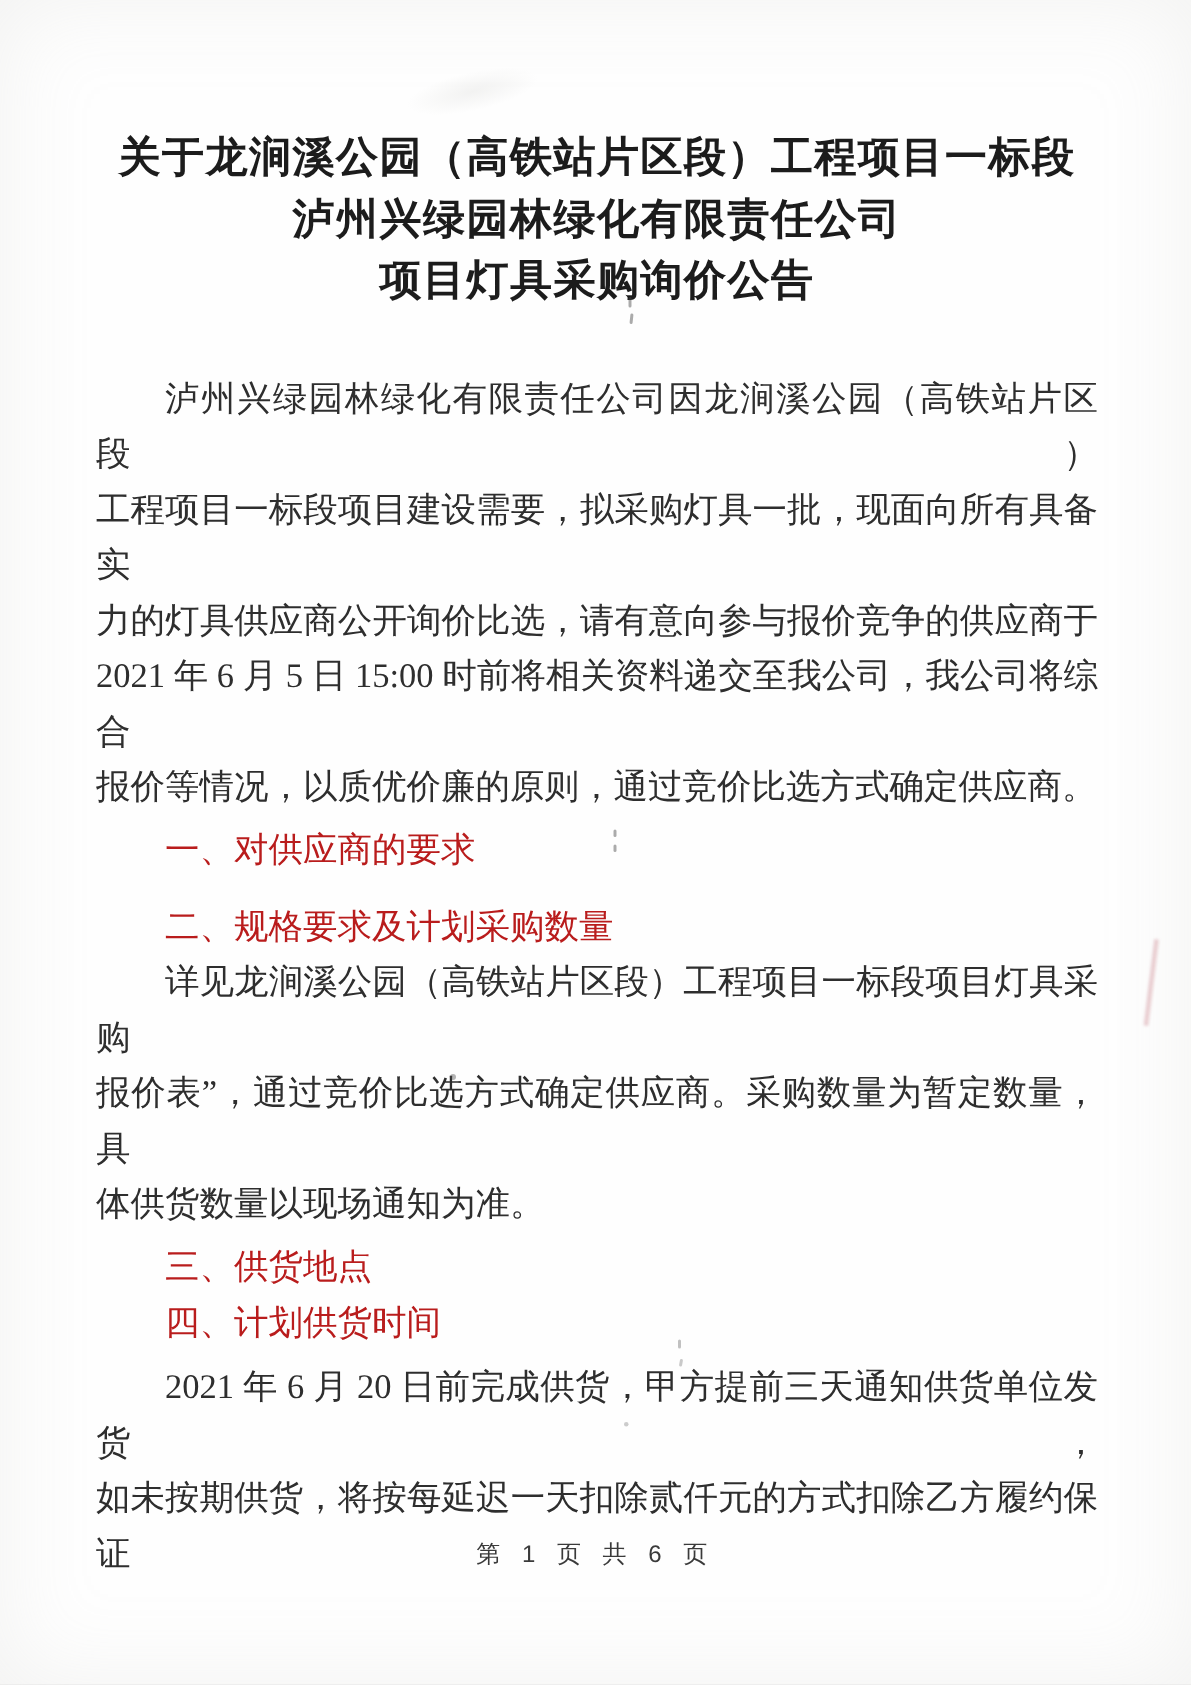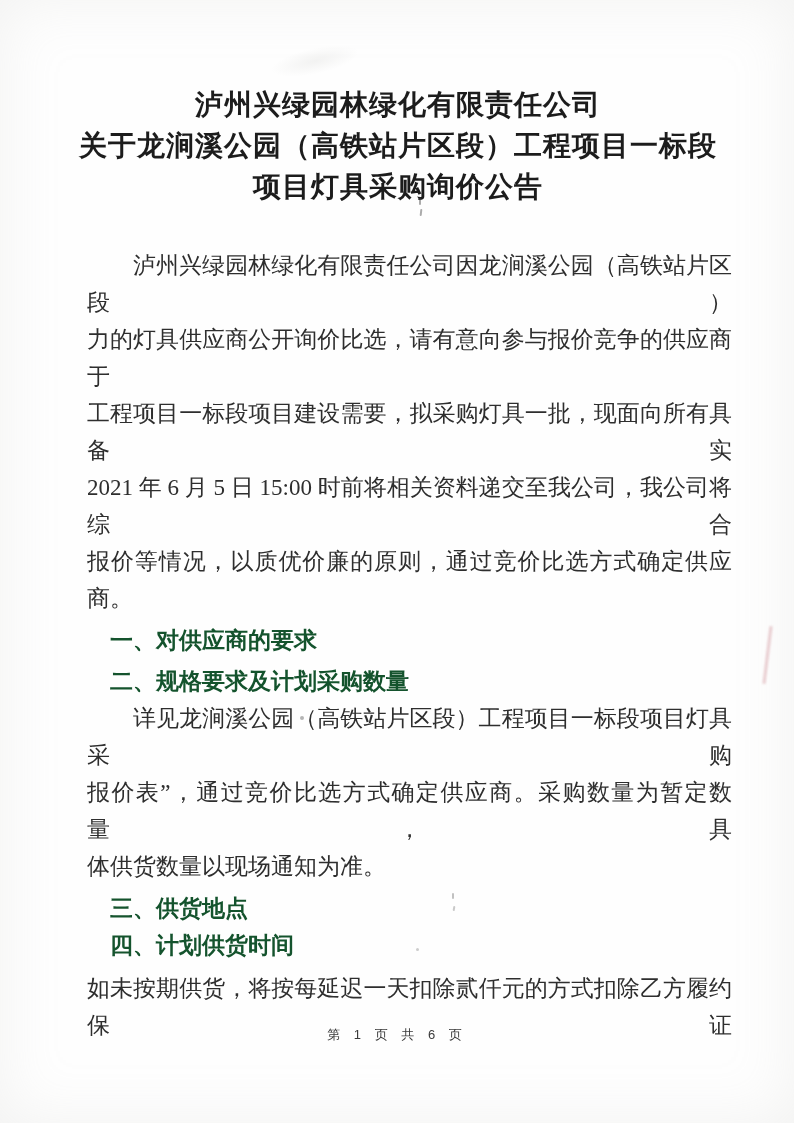--- a/index.html
+++ b/index.html
@@ -30,43 +30,42 @@
     color: #1c1c1c;
   }
   .bodytext {
     font-family: "Liberation Serif", serif;
     font-size: 23px;
     line-height: 37px;
     color: #2e2e2e;
   }
   .line {
     text-align: justify;
-    margin-left: 23px;
   }
   .line.j   { text-align-last: justify; }
   .line.ind { text-indent: 2em; }
   .heading {
     font-family: "Liberation Sans", sans-serif;
-    font-weight: 700;
+    font-weight: 400;
     font-size: 23px;
     line-height: 37px;
     text-indent: 2em;
-    color: #14532d;
+    color: #b91c1c;
   }
   .mt5 { margin-top: 5px; }
-  .mt2 { margin-top: 4px; }
+  .mt2 { margin-top: 14px; }
   .mt6 { margin-top: 6px; }
   .para1 { margin-top: 40px; }
   .footer {
     position: absolute;
     left: 0; right: 0;
     top: 1026px;
     text-align: center;
     font-family: "Liberation Sans", sans-serif;
-    font-size: 13px;
+    font-size: 16px;
     letter-spacing: 5px;
     color: #3a3a3a;
   }
   
   .artifact { position: absolute; pointer-events: none; }
   .red-streak {
     left: 766px; top: 626px; width: 3px; height: 58px;
     background: rgba(186, 92, 102, 0.30);
     transform: rotate(7deg);
     filter: blur(1px);
@@ -90,50 +89,51 @@
 </head>
 <body>
 
 <div class="page">
 
   <div class="artifact smudge"></div>
 
   <div class="content">
 
     <div class="title-block">
+      <div>关于龙涧溪公园（高铁站片区段）工程项目一标段</div>
       <div>泸州兴绿园林绿化有限责任公司</div>
-      <div>关于龙涧溪公园（高铁站片区段）工程项目一标段</div>
       <div>项目灯具采购询价公告</div>
     </div>
 
     <div class="bodytext">
 
       <div class="para1">
         <div class="line j ind">泸州兴绿园林绿化有限责任公司因龙涧溪公园（高铁站片区段）</div>
+        <div class="line j">工程项目一标段项目建设需要，拟采购灯具一批，现面向所有具备实</div>
         <div class="line j">力的灯具供应商公开询价比选，请有意向参与报价竞争的供应商于</div>
-        <div class="line j">工程项目一标段项目建设需要，拟采购灯具一批，现面向所有具备实</div>
         <div class="line j">2021 年 6 月 5 日 15:00 时前将相关资料递交至我公司，我公司将综合</div>
         <div class="line">报价等情况，以质优价廉的原则，通过竞价比选方式确定供应商。</div>
       </div>
 
       <div class="heading mt5">一、对供应商的要求</div>
       <div>
       </div>
 
       <div class="heading mt2">二、规格要求及计划采购数量</div>
       <div>
         <div class="line j ind">详见龙涧溪公园（高铁站片区段）工程项目一标段项目灯具采购</div>
         <div class="line j">报价表”，通过竞价比选方式确定供应商。采购数量为暂定数量，具</div>
         <div class="line">体供货数量以现场通知为准。</div>
       </div>
 
       <div class="heading mt5">三、供货地点</div>
 
       <div class="heading">四、计划供货时间</div>
       <div class="mt6">
+        <div class="line j ind">2021 年 6 月 20 日前完成供货，甲方提前三天通知供货单位发货，</div>
         <div class="line j">如未按期供货，将按每延迟一天扣除贰仟元的方式扣除乙方履约保证</div>
 
       </div>
 
     </div>
   </div>
 
   <div class="footer">第 1 页 共 6 页</div>
 
   <div class="artifact red-streak"></div>

